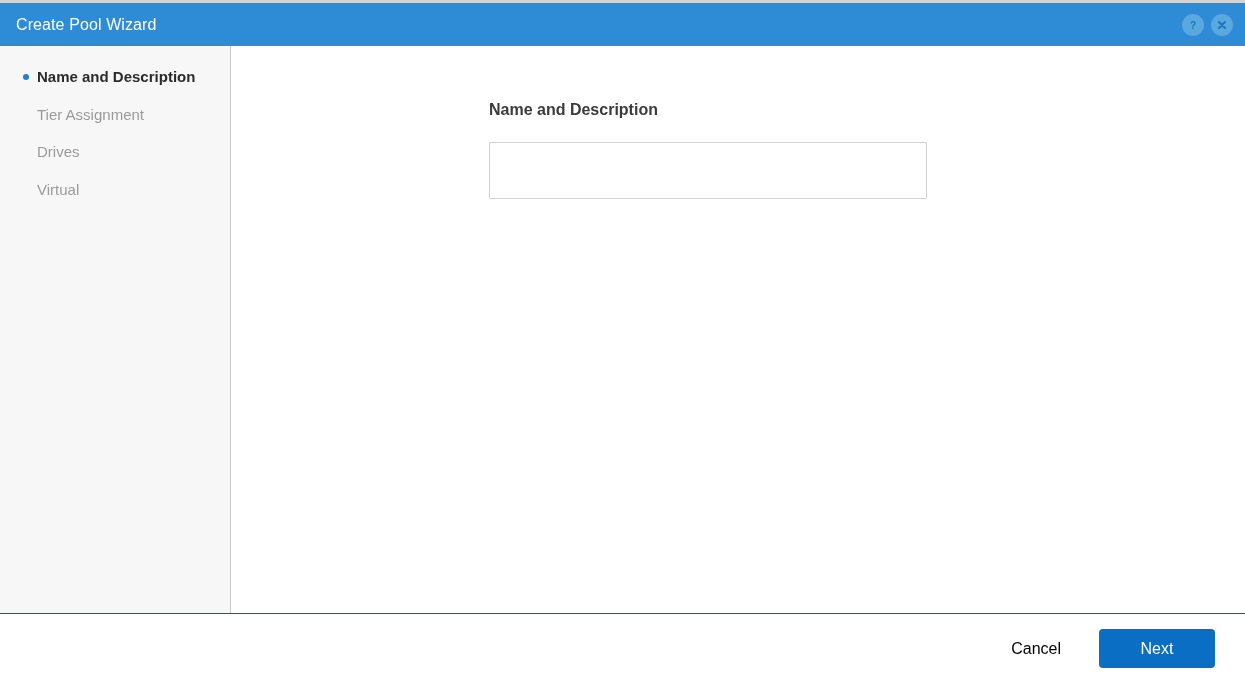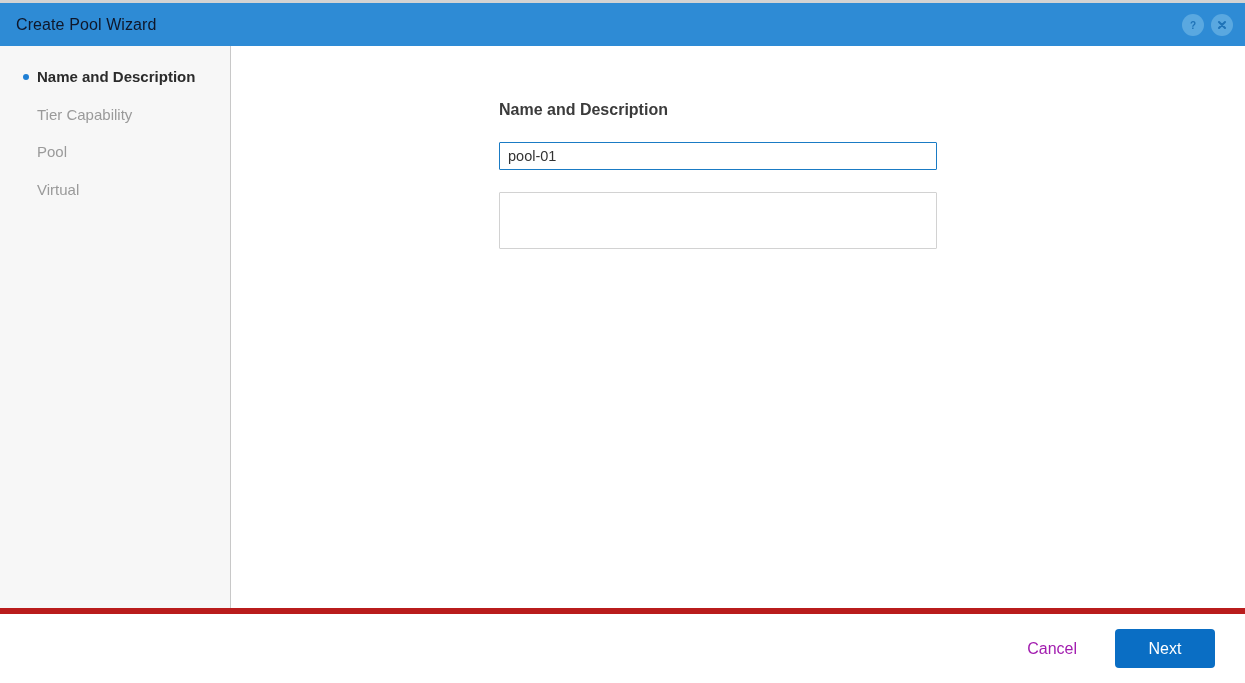--- a/index.html
+++ b/index.html
@@ -38,21 +38,21 @@
   .titlebar {
     flex: 0 0 auto;
     height: 43px;
     background: #2e8bd5;
     display: flex;
     align-items: center;
     padding: 0 12px 0 16px;
     box-sizing: border-box;
   }
   .titlebar-title {
-    color: #0f172a;
+    color: #ffffff;
     font-size: 16px;
     font-weight: normal;
     letter-spacing: 0.1px;
     line-height: 1;
   }
   .titlebar-spacer { flex: 1 1 auto; }
   .titlebar-actions {
     display: flex;
     align-items: center;
     gap: 7px;
@@ -67,22 +67,21 @@
     justify-content: center;
     cursor: pointer;
   }
   .circle-icon svg { display: block; }
 
   
   .wizard-body {
     flex: 1 1 auto;
     display: flex;
     min-height: 0;
-    border-bottom: 6px solid #b91c1c;
-    gap: 10px;
+    border-bottom: 1px solid #b91c1c;
   }
 
   .sidebar {
     width: 231px;
     flex: 0 0 231px;
     background: #f7f7f7;
     border-right: 1px solid #c8c8c8;
     box-sizing: border-box;
     padding-top: 12px;
   }
@@ -176,35 +175,35 @@
     background: #ffffff;
     display: flex;
     align-items: center;
     justify-content: flex-end;
     padding-right: 30px;
     box-sizing: border-box;
   }
   .btn-link {
     background: none;
     border: none;
-    color: #a21caf;
+    color: #000000;
     font-size: 16px;
     font-family: "Liberation Sans", sans-serif;
     cursor: pointer;
     padding: 6px 10px;
     margin-right: 28px;
   }
   .btn-primary {
     background: #0a6ec4;
     border: none;
     border-radius: 4px;
     color: #ffffff;
     font-size: 16px;
     font-family: "Liberation Sans", sans-serif;
-    width: 100px;
+    width: 116px;
     height: 39px;
     cursor: pointer;
   }
 </style>
 </head>
 <body>
 
 <div class="wizard">
 
   <div class="top-strip"></div>
@@ -227,35 +226,34 @@
   </div>
 
   <div class="wizard-body">
 
     <div class="sidebar">
       <div class="nav-item active">
         <span class="nav-bullet"></span>
         <span>Name and Description</span>
       </div>
       <div class="nav-item">
-        <span>Tier Capability</span>
+        <span>Tier Assignment</span>
       </div>
       <div class="nav-item">
-        <span>Pool</span>
+        <span>Drives</span>
       </div>
       <div class="nav-item">
         <span>Virtual</span>
       </div>
     </div>
 
     <div class="content">
       <h2 class="section-title">Name and Description</h2>
 
       <div class="field-group">
-        <input class="text-input" type="text" value="pool-01" style="">
       </div>
 
       <div class="field-group desc">
         <textarea class="textarea-input" placeholder="" style=""></textarea>
       </div>
     </div>
 
   </div>
 
   <div class="footer">

